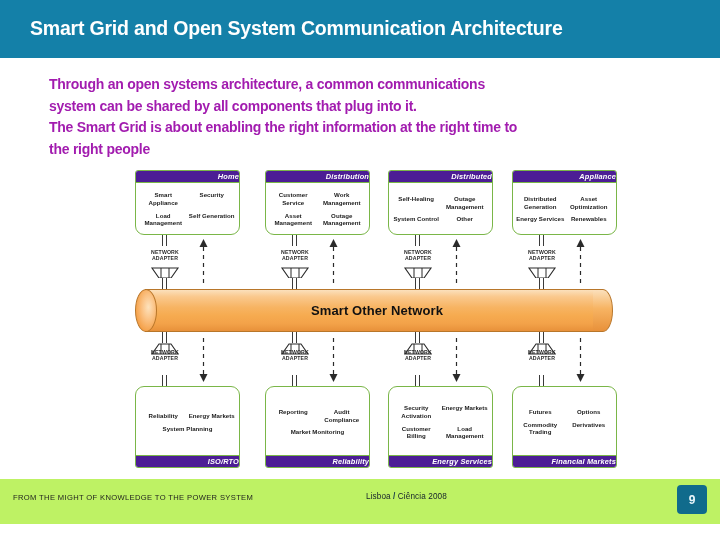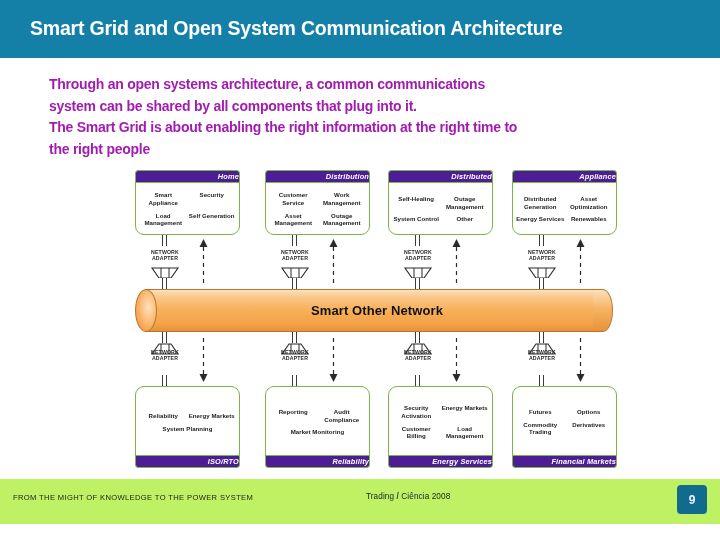--- a/index.html
+++ b/index.html
@@ -473,17 +473,17 @@
           <span>Derivatives</span>
         </div>
         <div class="box-hdr">Financial Markets</div>
       </div>
     </div>
 
   </div>
 
   <div class="footer-band">
     <div class="footer-left">FROM THE MIGHT OF KNOWLEDGE TO THE POWER SYSTEM</div>
-    <div class="footer-center"><span>Trading</span> <span class="sep">/</span> <span>Ciência 2008</span></div>
+    <div class="footer-center"><span>Lisboa</span> <span class="sep">/</span> <span>Ciência 2008</span></div>
     <div class="page-badge">9</div>
   </div>
 
 </div>
 
 </body></html>

